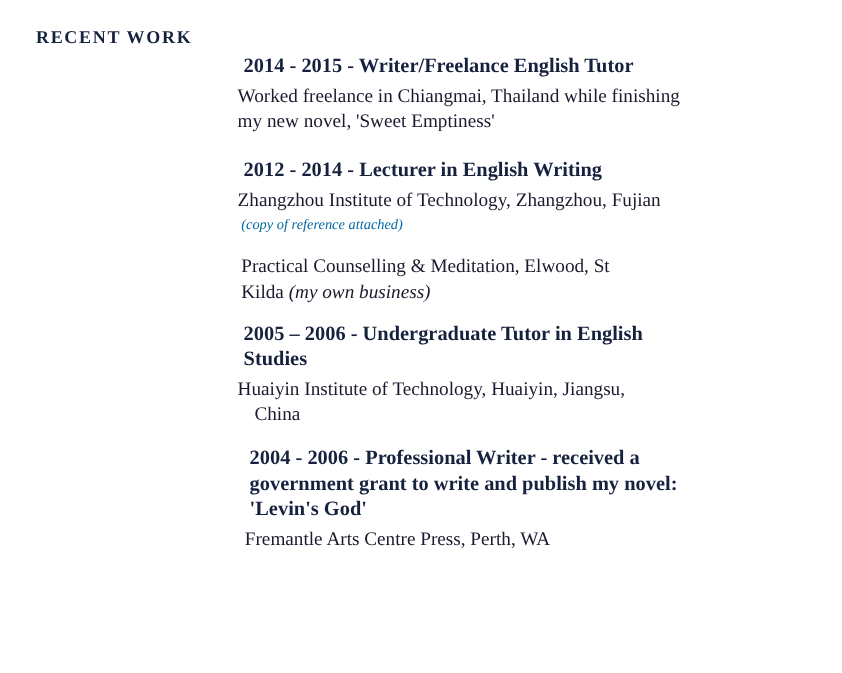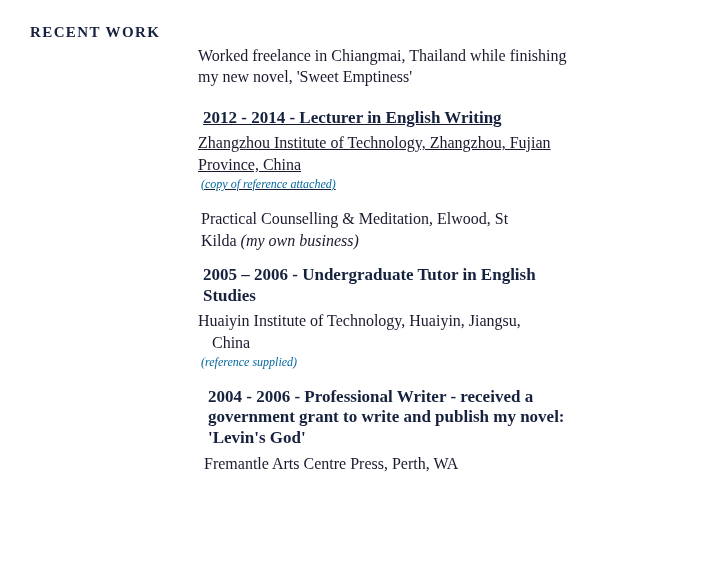--- a/index.html
+++ b/index.html
@@ -65,21 +65,21 @@
   }
   .inline-note {
     font-style: italic;
   }
 
   
   .e0 { margin-bottom: 20px; }
   .e0 .entry-title { margin-left: 5px; }
   .e0 .entry-desc { margin-left: 0px; }
 
-  .e1 { margin-bottom: 16px; text-decoration: underline; }
+  .e1 { margin-bottom: 16px; }
   .e1 .entry-title { margin-left: 5px; }
   .e1 .entry-desc { margin-left: 0px; }
   .e1 .entry-note { margin-left: 3px; }
 
   .e2 { margin-bottom: 14px; }
   .e2 .entry-title { margin-left: 8px; }
   .e2 .entry-desc { margin-left: 3px; width: 330px; }
 
   .e3 { margin-bottom: 16px; }
   .e3 .entry-title { margin-left: 5px; width: 400px; text-indent: 0; }
@@ -94,37 +94,37 @@
 </head>
 <body>
 
 <div class="page">
 
   <div class="section-heading">RECENT WORK</div>
 
   <div class="entries">
 
     <div class="entry e0">
+      <p class="entry-title">2014 - 2015 - Writer/Freelance English Tutor</p>
       <p class="entry-desc"><span>Worked freelance in Chiangmai, Thailand while finishing</span><br><span>my new novel, 'Sweet Emptiness'</span></p>
     </div>
 
     <div class="entry e1">
       <p class="entry-title">2012 - 2014 - Lecturer in English Writing</p>
-      <p class="entry-desc"><span>Zhangzhou Institute of Technology, Zhangzhou, Fujian</span><br><span>Province, China</span></p>
+      <p class="entry-desc"><span>Zhangzhou Institute of Technology, Zhangzhou, Fujian</span><br></p>
       <p class="entry-note">(copy of reference attached)</p>
     </div>
 
     <div class="entry e2">
       <p class="entry-desc"><span>Practical Counselling &amp; Meditation, Elwood, St</span><br><span>Kilda </span><span class="inline-note">(my own business)</span></p>
     </div>
 
     <div class="entry e3">
       <p class="entry-title"><span>2005 – 2006 - Undergraduate Tutor in English</span><span class="second-line">Studies</span></p>
       <p class="entry-desc"><span>Huaiyin Institute of Technology,  Huaiyin,  Jiangsu,</span><span class="cont">China</span></p>
-      <p class="entry-note">(reference supplied)</p>
     </div>
 
     <div class="entry e4">
       <p class="entry-title"><span>2004 - 2006 - Professional Writer - received a</span><br><span>government grant to write and publish my novel:</span><br><span>'Levin's God'</span></p>
       <p class="entry-desc">Fremantle Arts Centre Press, Perth, WA</p>
     </div>
 
   </div>
 </div>
 

